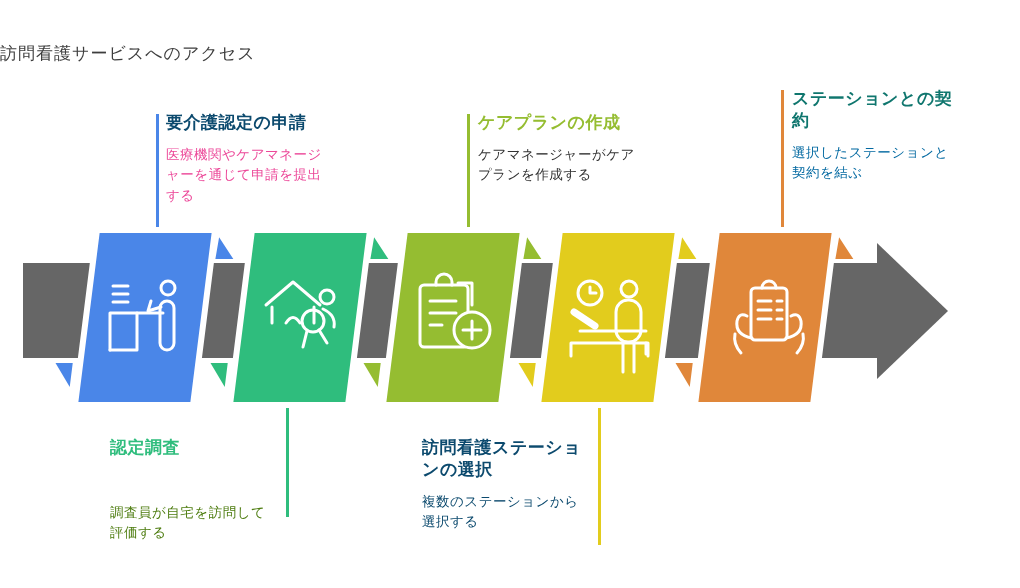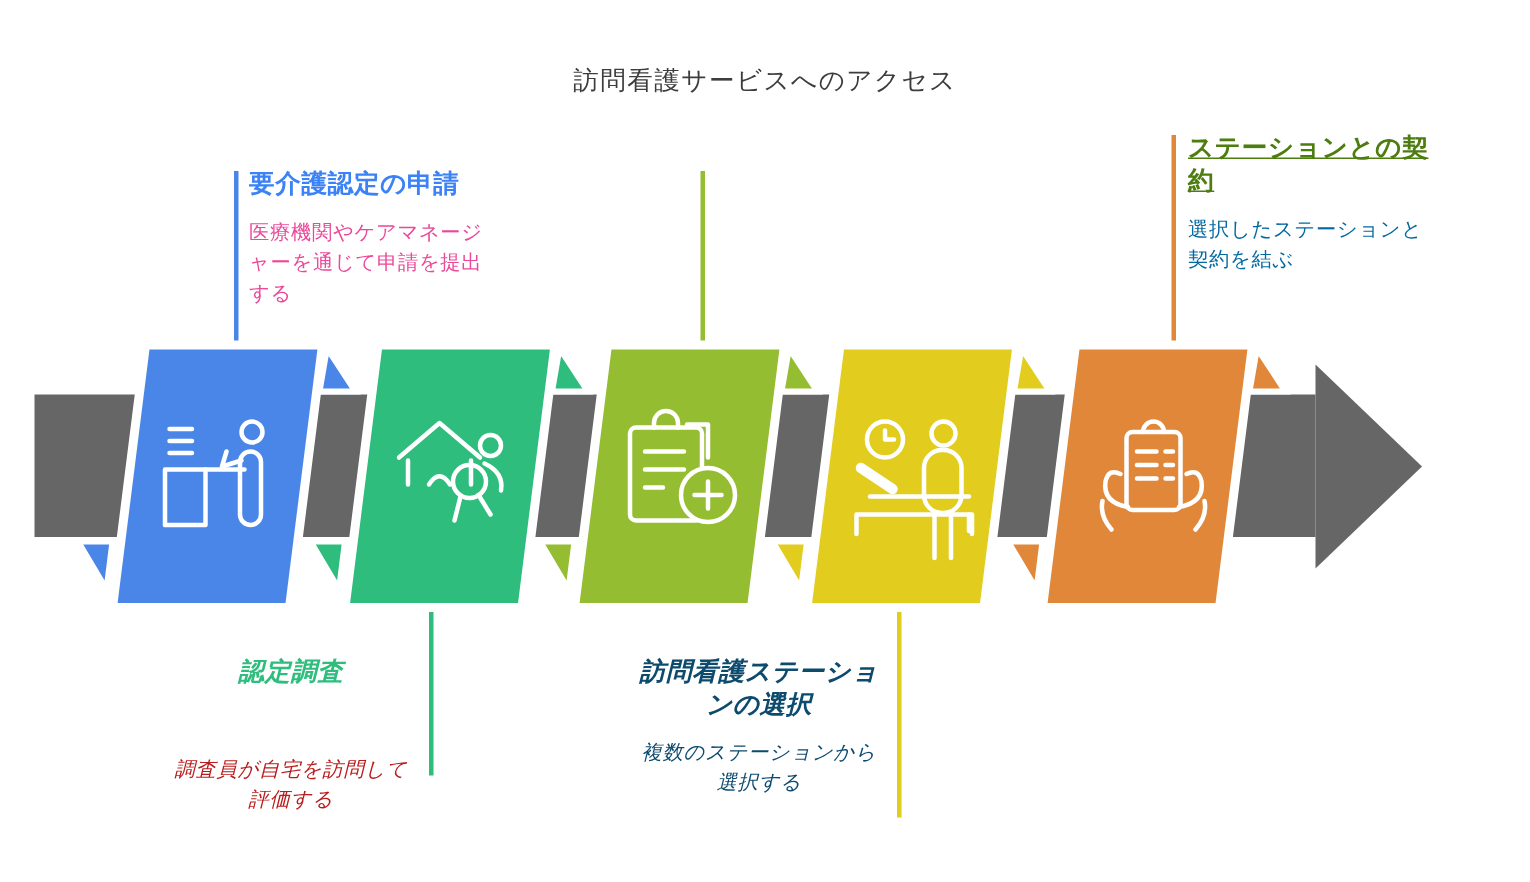--- a/index.html
+++ b/index.html
@@ -1,27 +1,27 @@
 <!DOCTYPE html>
 <html><head>
 <meta charset="utf-8">
 <style>
   html,body{margin:0;padding:0;background:#fff;width:1020px;height:588px;overflow:hidden;
     font-family:"Liberation Sans","DejaVu Sans",sans-serif;}
   .canvas{position:relative;width:1020px;height:588px;background:#fff;}
-  .title{position:absolute;top:42px;left:0;right:0;text-align:center;
+  .title{position:absolute;top:42px;left:0;right:0;text-align:left;
     font-size:17px;font-weight:500;letter-spacing:1px;margin:0;}
   svg.flow{position:absolute;left:0;top:0;width:1020px;height:588px;display:block;}
   .para{stroke:#ffffff;stroke-width:6;}
   .tri{stroke:#ffffff;stroke-width:4;}
   .icon{stroke:#ffffff;stroke-width:3;fill:none;stroke-linecap:round;stroke-linejoin:round;}
   .step-text{position:absolute;width:168px;}
   .step-text h2{margin:0 0 11px 0;font-size:17px;font-weight:700;line-height:1.3;letter-spacing:.5px;}
   .step-text p{margin:0;font-size:13.5px;line-height:1.5;letter-spacing:.5px;}
-  .align-right{text-align:center;font-style:italic;}
+  .align-right{text-align:left;}
 </style>
 </head>
 <body>
 
 <div class="canvas">
 
   <h1 class="title" style="color: rgb(61, 61, 61);">訪問看護サービスへのアクセス</h1>
 
   <svg class="flow" viewBox="0 0 1020 588">
 
@@ -105,33 +105,37 @@
         <path d="M777,301 h5 M777,310 h5 M777,319 h5"></path>
         <path d="M752,338 q-17,-3 -15,-17 q2,-9 10,-5"></path>
         <path d="M741,353 q-8,-9 -6,-19"></path>
         <path d="M786,338 q17,-3 15,-17 q-2,-9 -10,-5"></path>
         <path d="M797,353 q8,-9 6,-19"></path>
       </g>
     </g>
   </svg>
 
   <div class="step-text" style="left:166px;top:112px;">
-    <h2 style="color: #3b82f6;">要介護認定の申請</h2>
+    <h2 style="color: #0c4a6e;">要介護認定の申請</h2>
     <p style="color: #ec4899;">医療機関やケアマネージャーを通じて申請を提出する</p>
   </div>
 
   <div class="step-text align-right" style="left:110px;top:437px;">
     <h2 style="color: rgb(47, 189, 125);">認定調査</h2>
-    <p style="color: #b91c1c; margin-top: 44px;">調査員が自宅を訪問して評価する</p>
+    <p style="color: #4d7c0f; margin-top: 44px;">調査員が自宅を訪問して評価する</p>
   </div>
 
+  <div class="step-text" style="left:478px;top:112px;">
+    <h2 style="color: rgb(149, 189, 49);">ケアプランの作成</h2>
+    <p style="color: rgb(51, 51, 51);">ケアマネージャーがケアプランを作成する</p>
+  </div>
 
   <div class="step-text align-right" style="left:422px;top:437px;">
     <h2 style="color: #0c4a6e;">訪問看護ステーションの選択</h2>
     <p style="color: #0c4a6e;">複数のステーションから選択する</p>
   </div>
 
   <div class="step-text" style="left:792px;top:88px;">
-    <h2 style="color: #4d7c0f; text-decoration: underline;">ステーションとの契約</h2>
+    <h2 style="color: #0f766e;">ステーションとの契約</h2>
     <p style="color: #0369a1;">選択したステーションと契約を結ぶ</p>
   </div>
 
 </div>
 
 </body></html>

